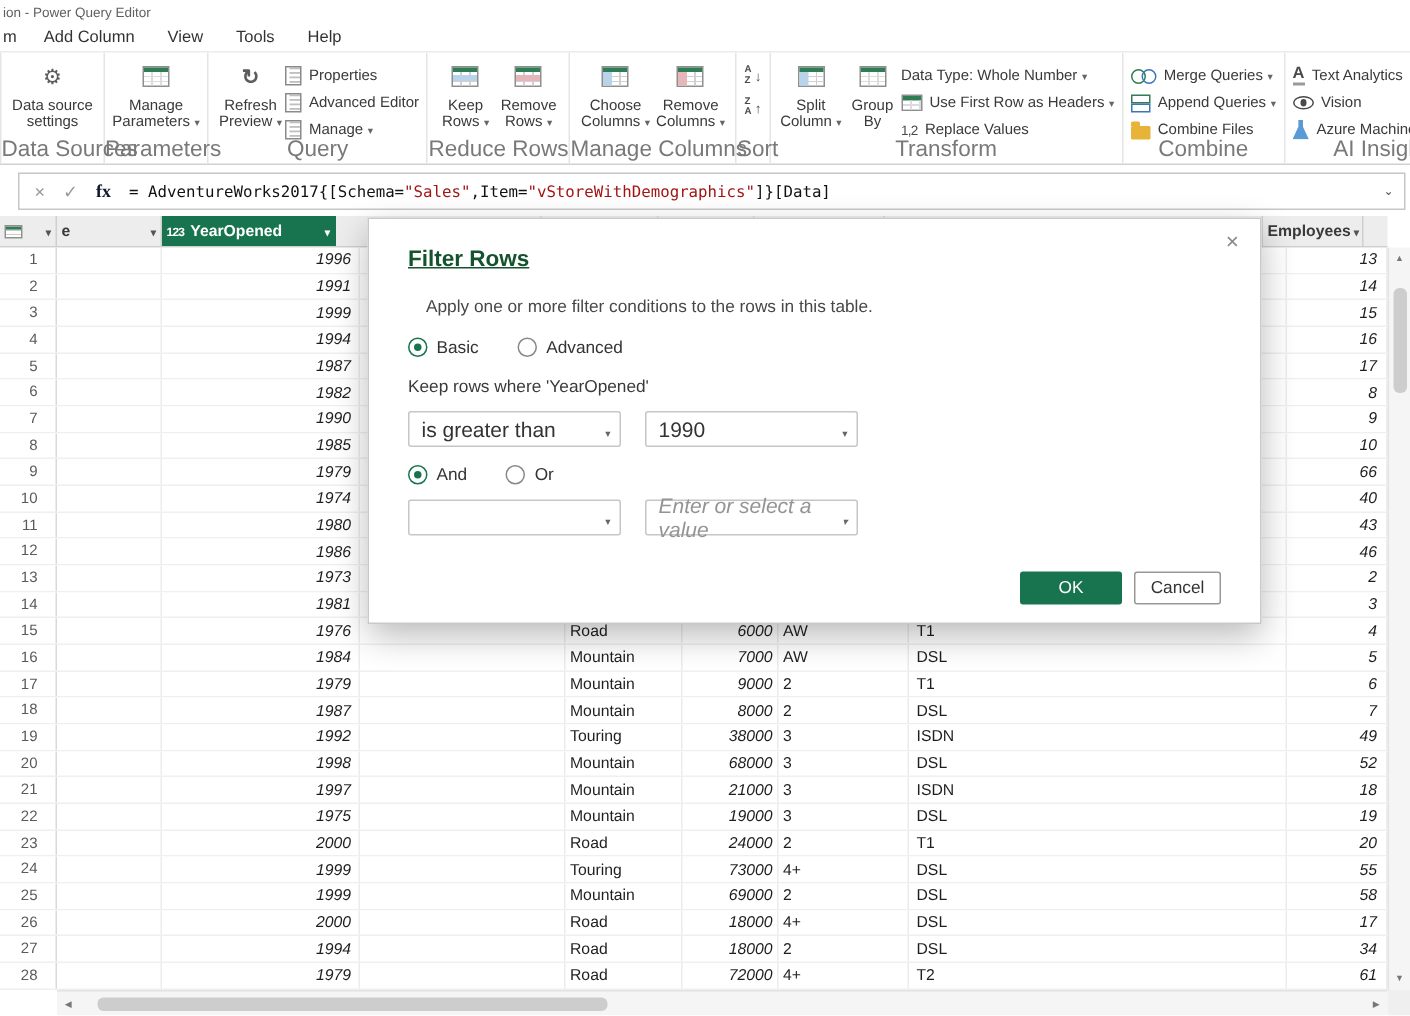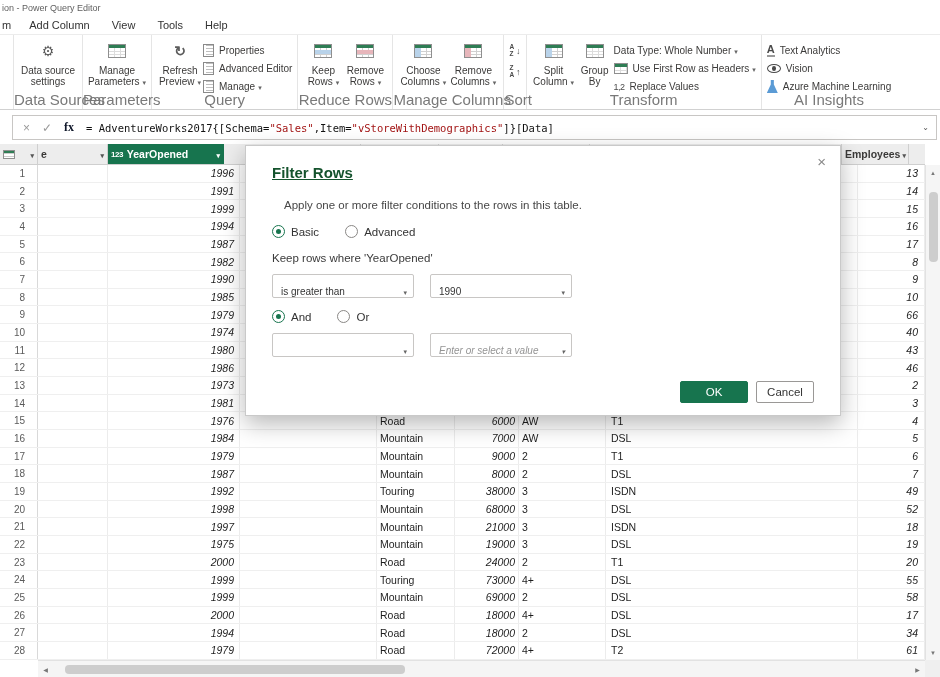--- a/index.html
+++ b/index.html
@@ -127,22 +127,22 @@
   .dlg-title{font-size:15px;font-weight:bold;color:#14532d;margin:18px 26px 0;text-decoration:underline;}
   .dlg-desc{margin:18px 38px 0;color:#474747;}
   .dlg-row{display:flex;align-items:center;margin:14px 26px 0;}
   .row-cond{margin-top:10px;gap:16px;}
   .row-logic{margin-top:12px;}
   .radio{display:flex;align-items:center;gap:6px;margin-right:26px;}
   .rdot{width:13px;height:13px;border-radius:50%;border:1px solid #8a8886;position:relative;background:#fff;display:inline-block;}
   .radio.sel .rdot{border-color:#17744e;}
   .radio.sel .rdot::after{content:"";position:absolute;left:3px;top:3px;right:3px;bottom:3px;border-radius:50%;background:#17744e;}
   .dlg-keep{margin:14px 26px 0;color:#3a3a3a;}
-  .dd{width:142px;height:24px;border:1px solid #c8c6c4;border-radius:2px;display:flex;align-items:flex-end;
-    padding:0 6px 0 8px;font-size:10px;color:#333;background:#fff;}
+  .dd{width:142px;height:24px;border:1px solid #c8c6c4;border-radius:2px;display:flex;align-items:center;
+    padding:0 6px 0 8px;font-size:14px;color:#333;background:#fff;}
   .ddcaret{margin-left:auto;}
   .ddcaret::after{content:"▾";font-size:7px;color:#666;}
   .dd.placeholder{color:#949494;font-style:italic;}
   .dlg-buttons{position:absolute;right:26px;bottom:12px;display:flex;gap:8px;}
   .btn{height:22px;display:flex;align-items:center;justify-content:center;font-size:11.5px;border-radius:2px;}
   .btn-ok{width:68px;background:#17744e;color:#fff;border:1px solid #17744e;}
   .btn-cancel{width:58px;background:#fff;color:#333;border:1px solid #9a9896;}
 </style>
 </head>
 <body>
@@ -287,20 +287,37 @@
           <span class="drop">Use First Row as Headers</span>
         </div>
         <div class="smallbtn">
           <span class="sub12">1,2</span>
           <span>Replace Values</span>
         </div>
       </div>
       <span class="glabel">Transform</span>
     </div>
 
+    <div class="rgroup">
+      <div class="smallcol">
+        <div class="smallbtn">
+          <span class="merge"></span>
+          <span class="drop">Merge Queries</span>
+        </div>
+        <div class="smallbtn">
+          <span class="append"></span>
+          <span class="drop">Append Queries</span>
+        </div>
+        <div class="smallbtn">
+          <span class="folder"></span>
+          <span>Combine Files</span>
+        </div>
+      </div>
+      <span class="glabel">Combine</span>
+    </div>
 
     <div class="rgroup" style="border-right:none">
       <div class="smallcol">
         <div class="smallbtn">
           <span class="aic">A</span>
           <span>Text Analytics</span>
         </div>
         <div class="smallbtn">
           <span class="eye"></span>
           <span>Vision</span>

